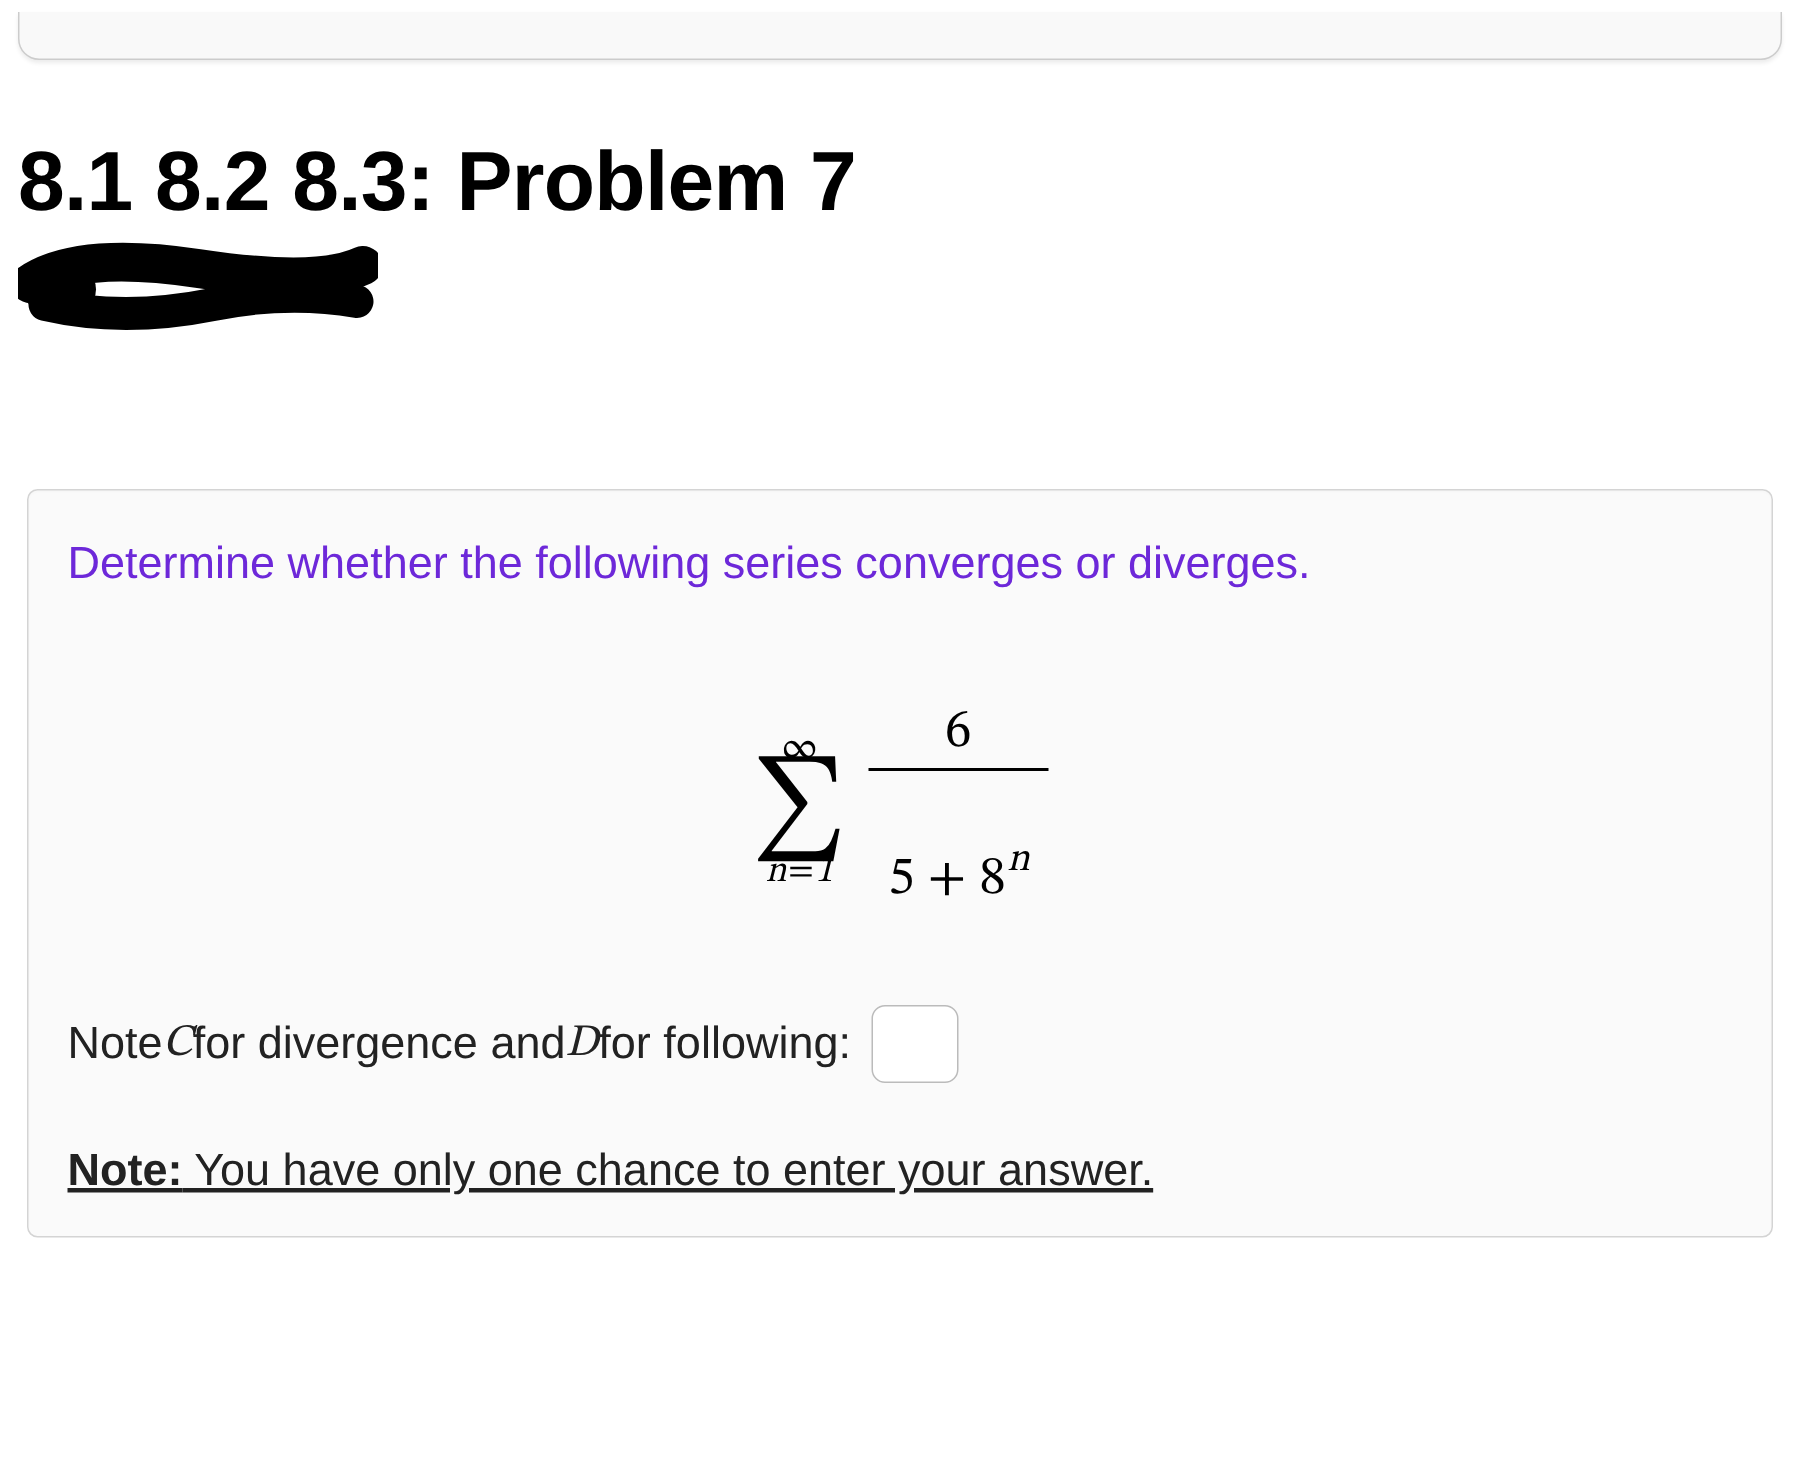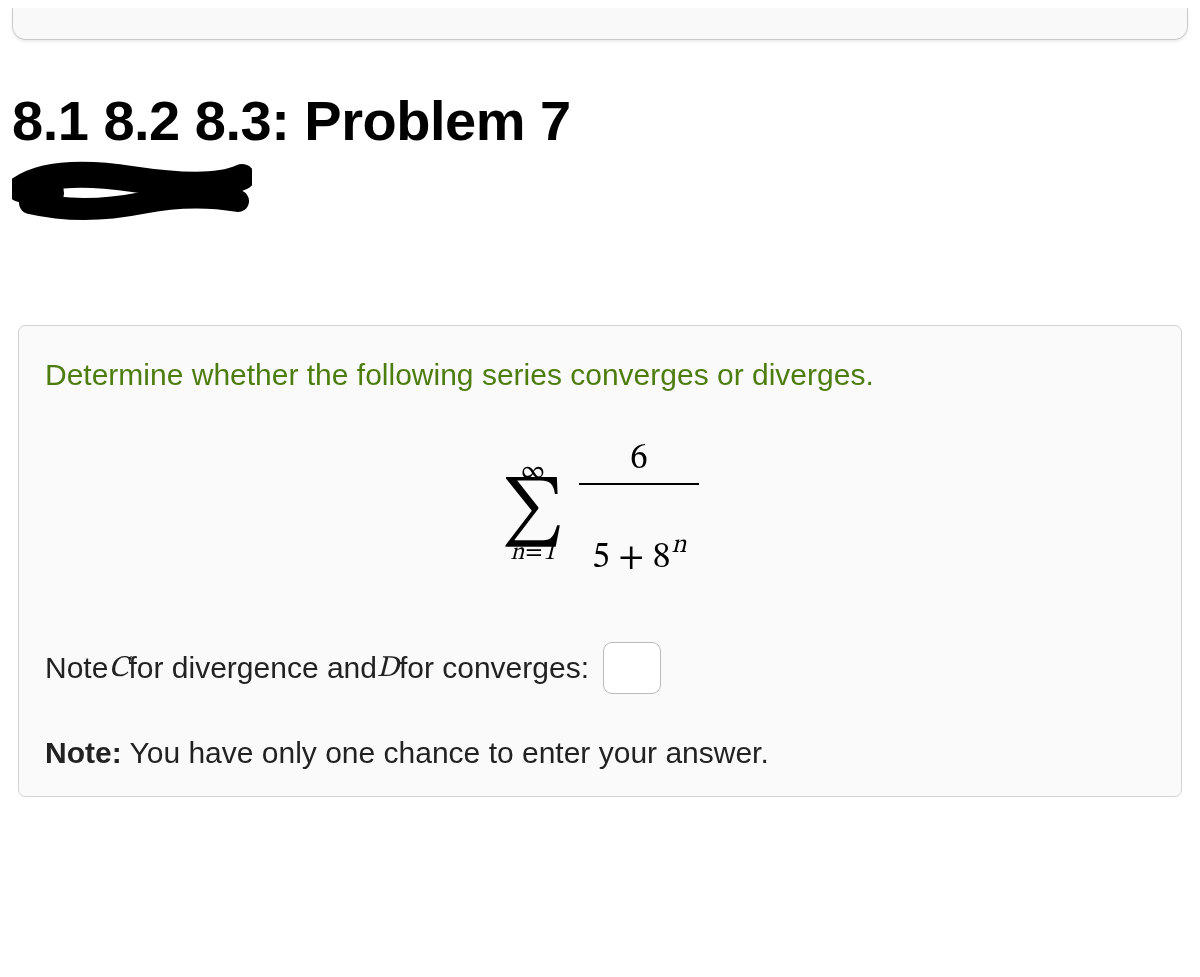--- a/index.html
+++ b/index.html
@@ -32,22 +32,22 @@
     .problem-box {
       margin: 100px 18px 18px 18px;
       border: 1px solid #d4d4d4;
       border-radius: 7px;
       background: #fafafa;
       padding: 32px 26px 26px 26px;
       box-shadow: inset 0 1px 2px rgba(0,0,0,0.02);
     }
     .prompt {
       font-size: 30px;
-      color: #4d7c0f;
-      margin-bottom: 48px;
+      color: #6d28d9;
+      margin-bottom: 76px;
     }
     .math-display {
       text-align: center;
       margin: 30px 0 60px 0;
       font-family: 'STIX Two Math', 'Cambria Math', 'Times New Roman', serif;
       font-size: 36px;
     }
     .summation {
       display: inline-flex;
       align-items: center;
@@ -97,20 +97,21 @@
       margin-left: 14px;
       border: 1.5px solid #bbb;
       border-radius: 9px;
       background: #fff;
       font-size: 28px;
       text-align: center;
     }
     .note {
       font-size: 30px;
       color: #222;
+      text-decoration: underline;
     }
     .note b { font-weight: 700; }
     .mi { font-style: italic; font-family: 'STIX Two Math','Cambria Math',serif; }
   </style>
 </head>
 <body>
 
 
 
 <div class="top-bar"></div>
@@ -141,21 +142,21 @@
         <span class="denominator"><span>5</span><span> + </span><span>8</span><span class="n-exp">n</span></span>
       </span>
     </span>
   </div>
 
   <div class="answer-line">
     <span>Note </span>
     <span class="mi">C</span>
     <span> for divergence and </span>
     <span class="mi">D</span>
-    <span> for converges: </span>
+    <span> for following: </span>
     <input class="answer-input" type="text" value="" style="">
   </div>
 
   <div class="note">
     <b>Note:</b><span> You have only one chance to enter your answer.</span>
   </div>
 </div>
 
 
 

